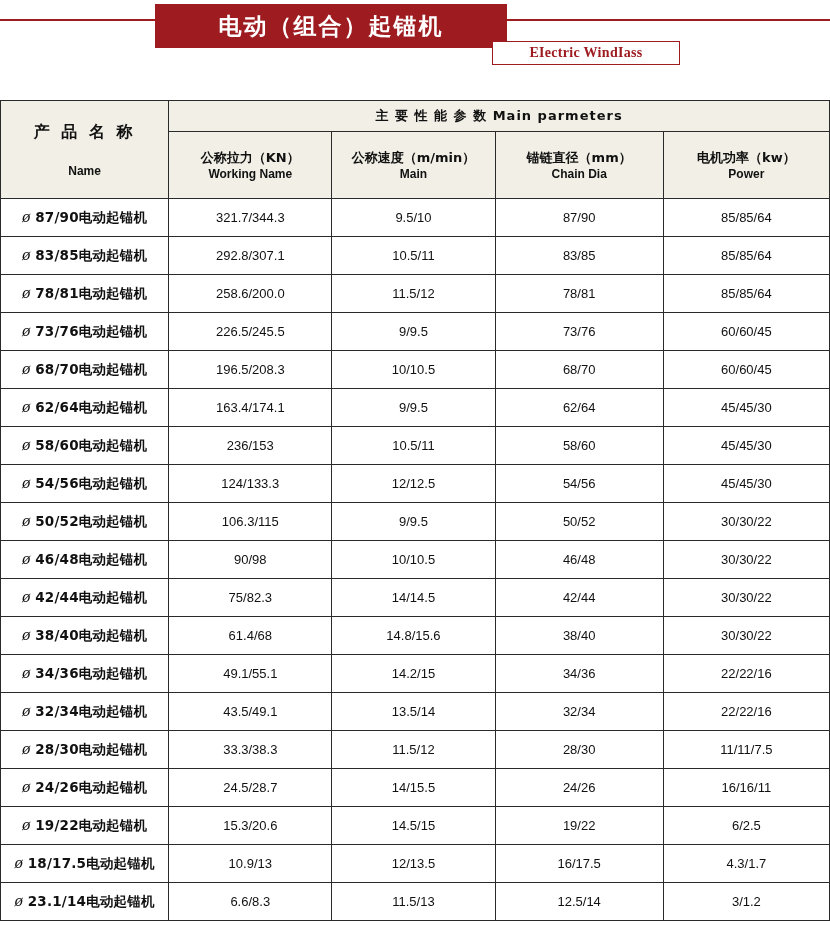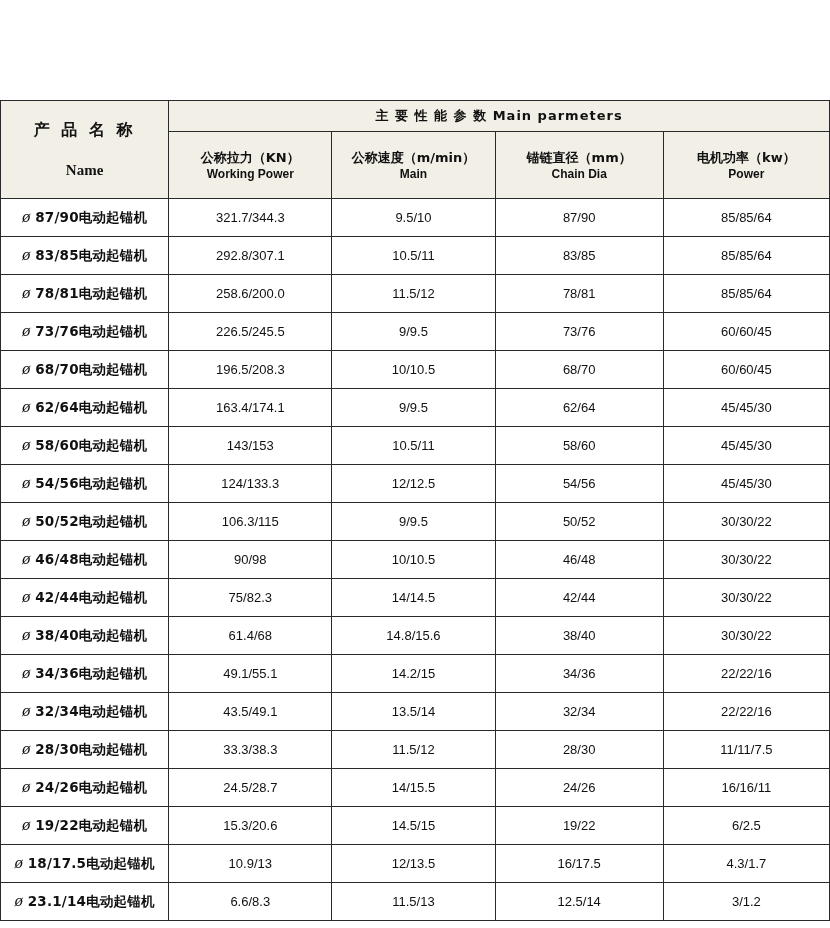--- a/index.html
+++ b/index.html
@@ -135,23 +135,23 @@
   }
   .th-name .cn {
     font-size: 16px;
     font-weight: bold;
     letter-spacing: 3px;
     font-family: "DejaVu Sans", "Liberation Sans", sans-serif;
     display: block;
     margin-bottom: 21px;
   }
   .th-name .en {
-    font-size: 15px;
-    font-weight: bold;
-    font-family: Liberation Serif, serif;
+    font-size: 12px;
+    font-weight: bold;
+    font-family: Liberation Sans, sans-serif;
     display: block;
   }
 
   .th-sub {
     height: 66px;
   }
   .th-sub .cn {
     display: block;
     font-size: 13px;
     font-weight: bold;
@@ -180,20 +180,32 @@
     font-style: italic;
     font-weight: normal;
     font-size: 14px;
   }
 </style>
 </head>
 <body>
 
 <div class="page">
 
+  <div class="header">
+    <div class="title-rule-left"></div>
+    <div class="title-rule-right"></div>
+
+    <div class="title-banner">
+      <span class="cn-title">电动（组合）起锚机</span>
+    </div>
+
+    <div class="en-title-box">
+      <span class="en-title">EIectric WindIass</span>
+    </div>
+  </div>
 
   <div class="table-wrap">
     <table class="spec">
       <colgroup>
         <col class="col-name">
         <col class="col-load">
         <col class="col-speed">
         <col class="col-chain">
         <col class="col-power">
       </colgroup>
@@ -201,21 +213,21 @@
         <tr class="head-row">
           <th class="th-name" rowspan="2">
             <span class="cn">产 品 名 称</span>
             <span class="en">Name</span>
           </th>
           <th class="th-main" colspan="4">主 要 性 能 参 数  Main parmeters</th>
         </tr>
         <tr class="head-row">
           <th class="th-sub">
             <span class="cn">公称拉力（KN）</span>
-            <span class="en">Working Power</span>
+            <span class="en">Working Name</span>
           </th>
           <th class="th-sub">
             <span class="cn">公称速度（m/min）</span>
             <span class="en">Main</span>
           </th>
           <th class="th-sub">
             <span class="cn">锚链直径（mm）</span>
             <span class="en">Chain Dia</span>
           </th>
           <th class="th-sub">
@@ -262,21 +274,21 @@
           </tr>
           <tr>
             <td class="name-cell"><span class="phi">ø </span><span>62/64电动起锚机</span></td>
             <td>163.4/174.1</td>
             <td>9/9.5</td>
             <td>62/64</td>
             <td>45/45/30</td>
           </tr>
           <tr>
             <td class="name-cell"><span class="phi">ø </span><span>58/60电动起锚机</span></td>
-            <td>143/153</td>
+            <td>236/153</td>
             <td>10.5/11</td>
             <td>58/60</td>
             <td>45/45/30</td>
           </tr>
           <tr>
             <td class="name-cell"><span class="phi">ø </span><span>54/56电动起锚机</span></td>
             <td>124/133.3</td>
             <td>12/12.5</td>
             <td>54/56</td>
             <td>45/45/30</td>

